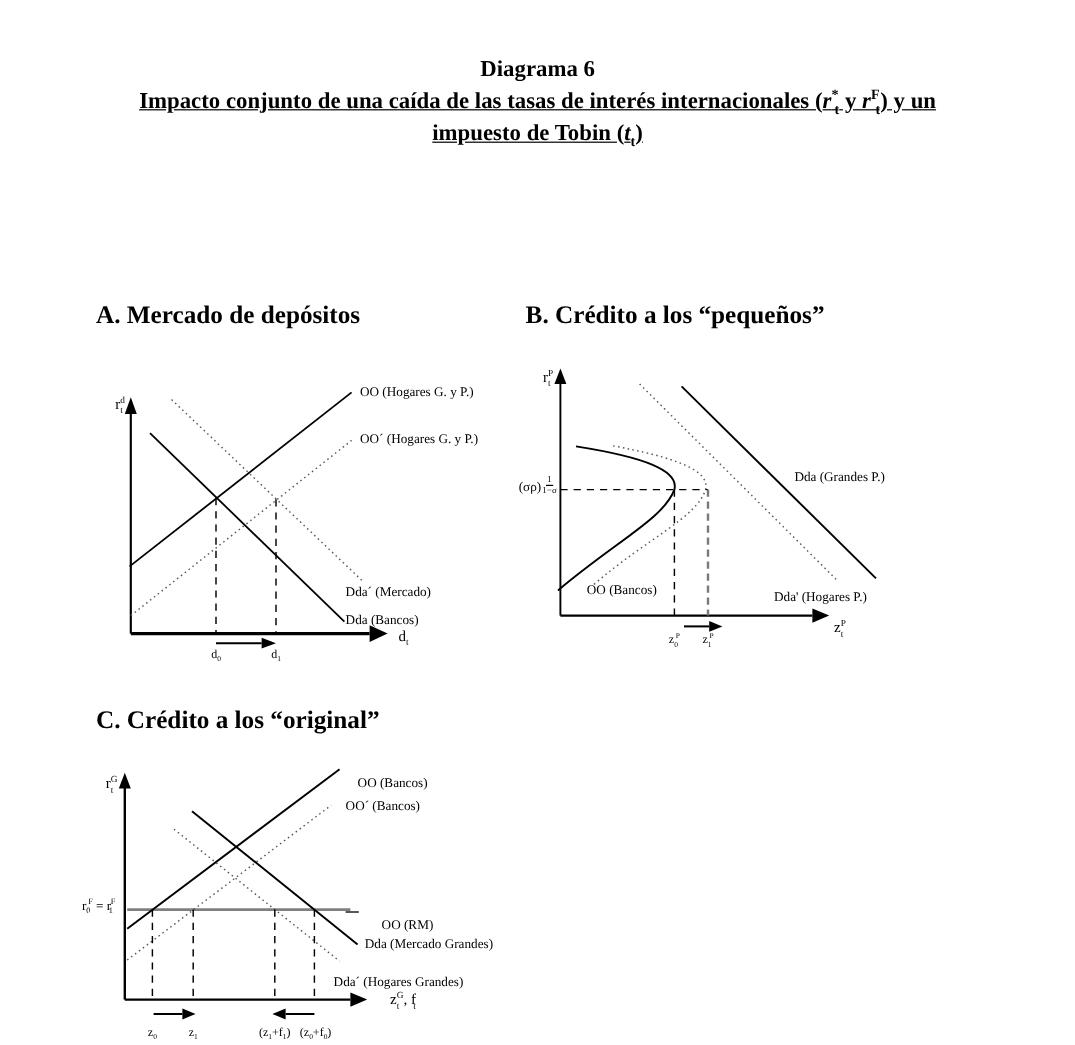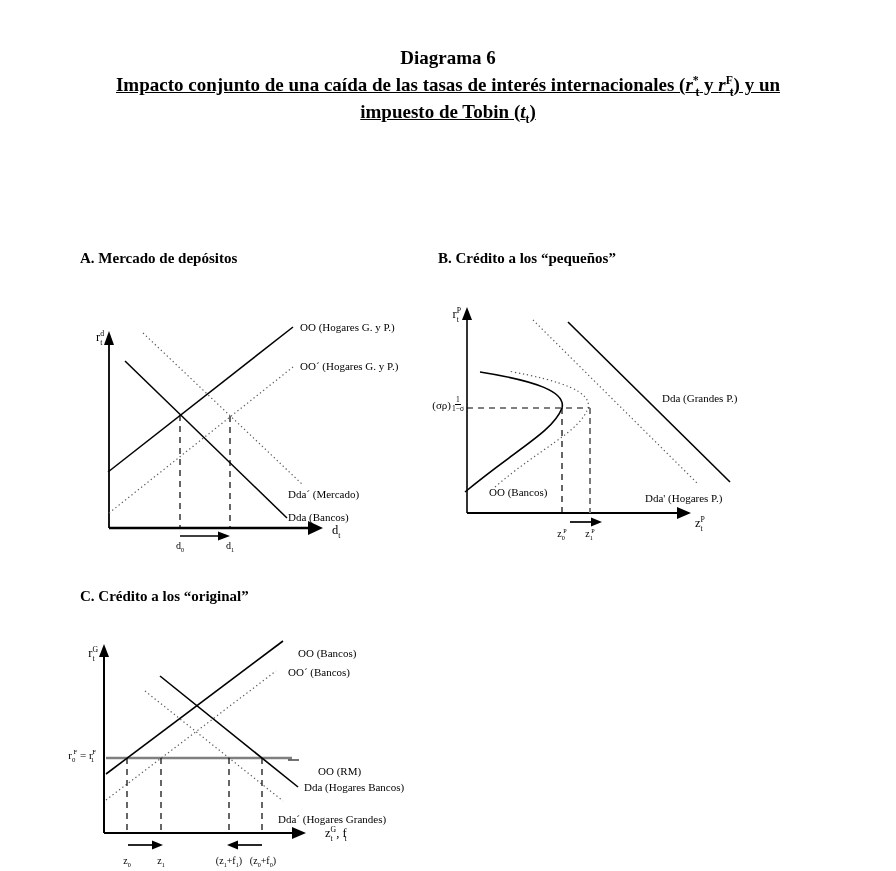--- a/index.html
+++ b/index.html
@@ -18,21 +18,21 @@
     overflow:hidden;
   }
   
   .title-block{position:absolute;top:44px;left:0;width:896px;text-align:center;line-height:27px;}
   .t1{font-size:19px;font-weight:bold;}
   .t2{font-size:19px;font-weight:bold;text-decoration:underline;}
   .t3{font-size:18.5px;text-decoration:underline;}
   sup,sub{font-size:0.62em;line-height:0;}
   sup + sub, sub + sup{margin-left:-0.28em;}
   
-  .panel-title{position:absolute;font-size:15px;font-weight:bold;white-space:nowrap;}
+  .panel-title{position:absolute;font-size:21px;font-weight:bold;white-space:nowrap;}
   
   .panel{position:absolute;}
   .panel svg{position:absolute;left:0;top:0;}
   .lbl{position:absolute;font-size:11px;white-space:nowrap;line-height:12px;}
   .axis-lbl{position:absolute;font-size:12.5px;white-space:nowrap;line-height:13px;}
   .tick{position:absolute;font-size:10px;text-align:center;line-height:12px;}
   .right{text-align:right;}
   
   .supfrac{display:inline-flex;flex-direction:column;align-items:center;
            font-size:7.5px;line-height:1.05;vertical-align:7px;margin-left:1px;}
@@ -126,21 +126,21 @@
       <path d="M98 210 H122" fill="none" stroke="#000" stroke-width="1.7"></path>
       <path d="M122 205.5 L133 210 L122 214.5 Z" fill="#000"></path>
       <path d="M232 210 H208" fill="none" stroke="#000" stroke-width="1.7"></path>
       <path d="M208 205.5 L197 210 L208 214.5 Z" fill="#000"></path>
     </svg>
     <div class="axis-lbl right" style="left:38px;top:12px;width:30px;">r<sub>t</sub><sup>G</sup></div>
     <div class="lbl right" style="left:4px;top:114px;width:62px;">r<sub>0</sub><sup>F</sup> = r<sub>1</sub><sup>F</sup></div>
     <div class="lbl" style="left:268px;top:12px;">OO (Bancos)</div>
     <div class="lbl" style="left:258px;top:31px;">OO´ (Bancos)</div>
     <div class="lbl" style="left:288px;top:112px;margin-top:18px;">OO (RM)</div>
-    <div class="lbl" style="left:274px;top:146px;">Dda (Hogares Bancos)</div>
+    <div class="lbl" style="left:274px;top:146px;">Dda (Mercado Grandes)</div>
     <div class="lbl" style="left:248px;top:178px;">Dda´ (Hogares Grandes)</div>
     <div class="axis-lbl" style="left:295px;top:192px;">z<sub>t</sub><sup>G</sup>, f<sub>t</sub></div>
     <div class="tick" style="left:83px;top:220px;width:28px;">z<sub>0</sub></div>
     <div class="tick" style="left:117px;top:220px;width:28px;">z<sub>1</sub></div>
     <div class="tick" style="left:171px;top:220px;width:56px;font-size:10px;">(z<sub>1</sub>+f<sub>1</sub>)</div>
     <div class="tick" style="left:205px;top:220px;width:56px;font-size:10px;">(z<sub>0</sub>+f<sub>0</sub>)</div>
   </div>
 
 </div>
 

